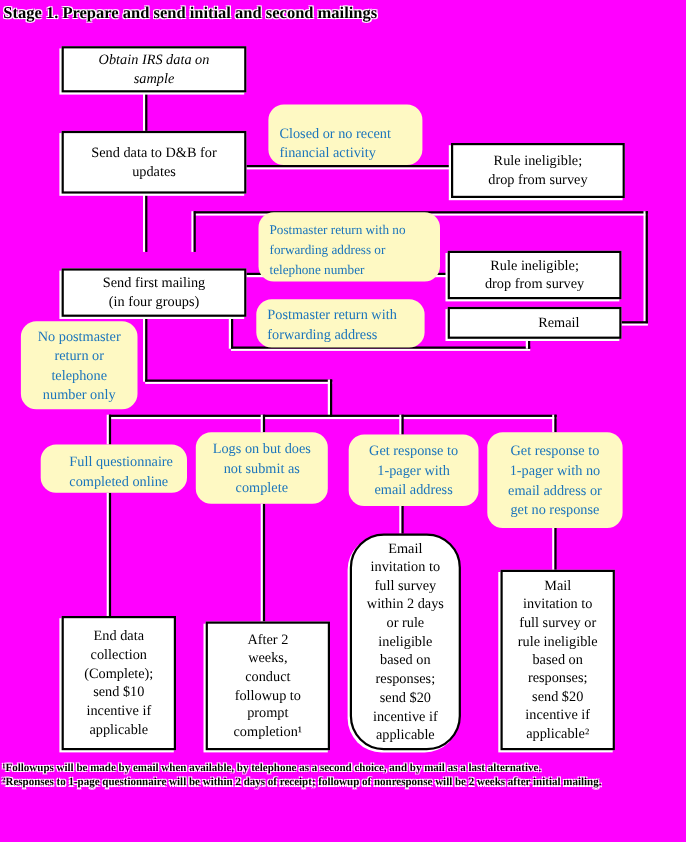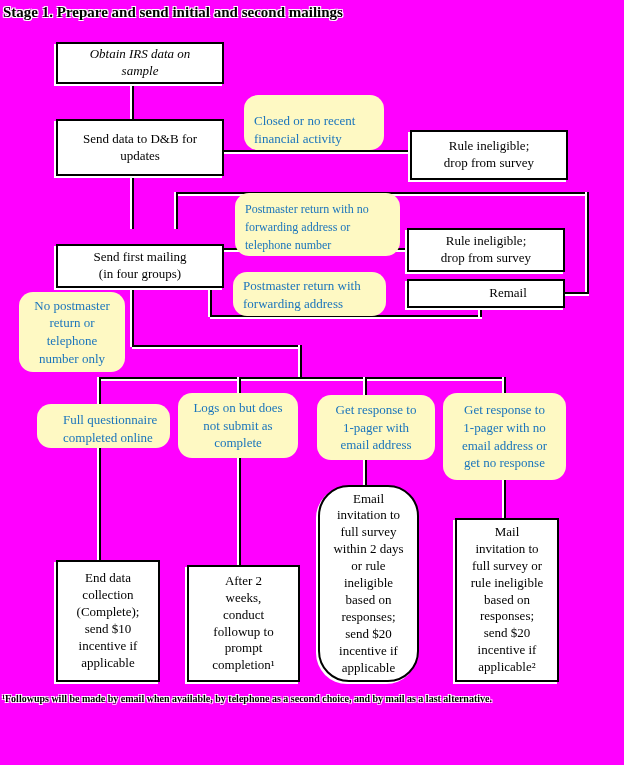--- a/index.html
+++ b/index.html
@@ -134,13 +134,14 @@
 <div class="lbl center" style="left:317px;top:395px;width:118px;height:65px;">Get response to
 1-pager with
 email address</div>
 <div class="lbl center" style="left:443px;top:393px;width:123px;height:87px;">Get response to
 1-pager with no
 email address or
 get no response</div>
 
 <div class="footnotes">
   <p>¹Followups will be made by email when available, by telephone as a second choice, and by mail as a last alternative.</p>
+  <p>²Responses to 1-page questionnaire will be within 2 days of receipt; followup of nonresponse will be 2 weeks after initial mailing.</p>
 </div>
 
 </body></html>

